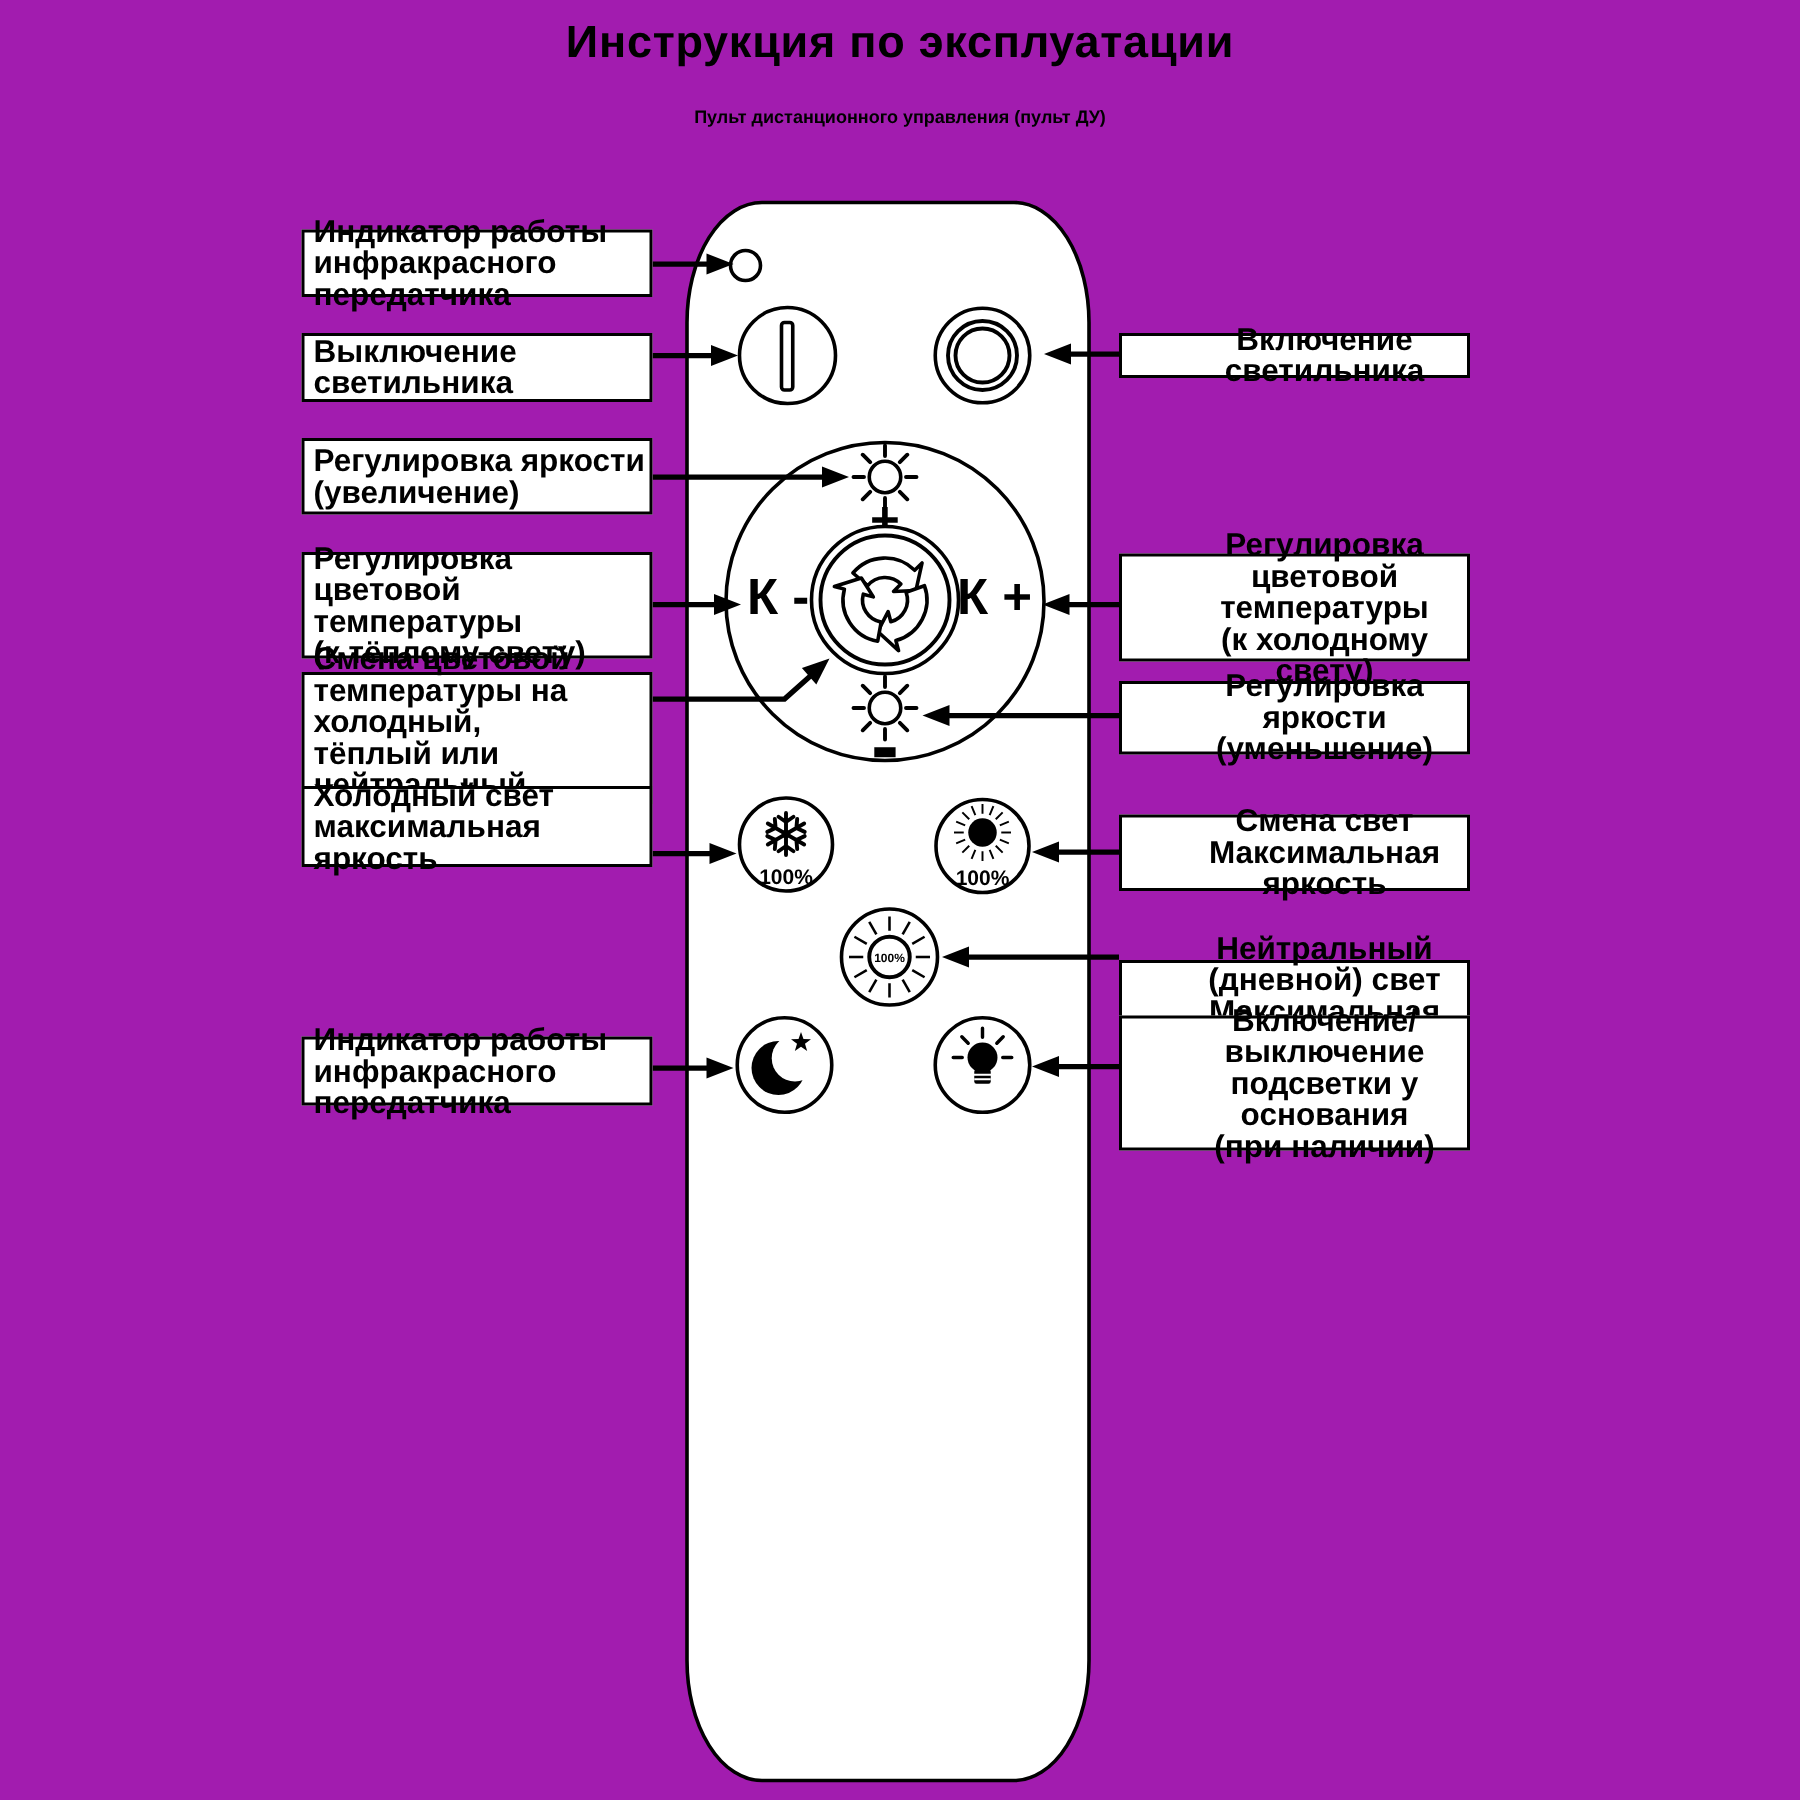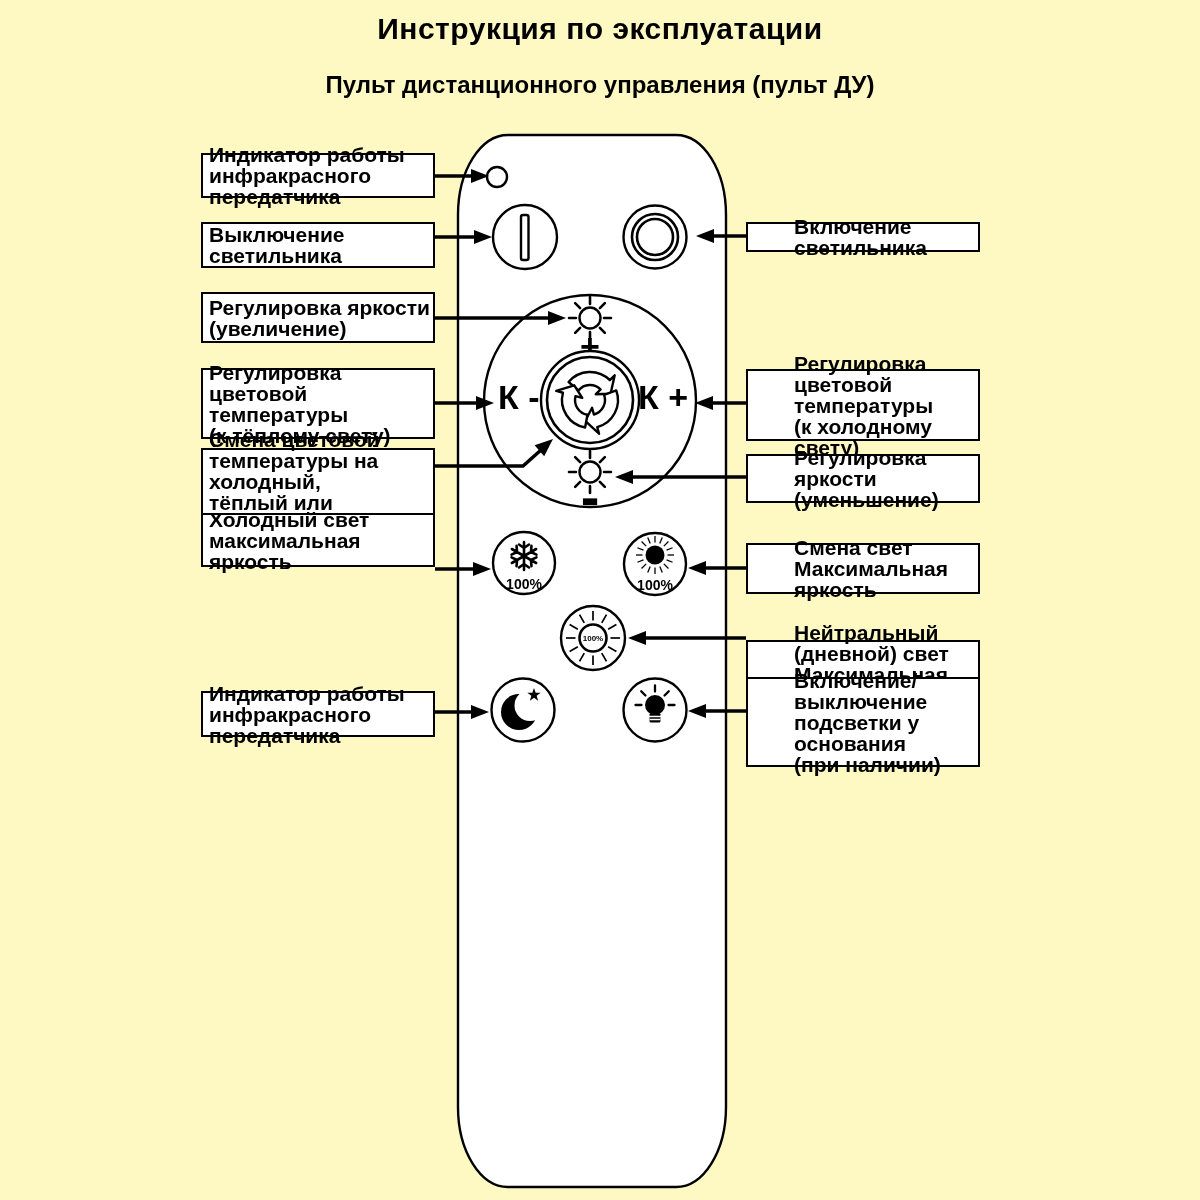--- a/index.html
+++ b/index.html
@@ -1,29 +1,29 @@
 <!DOCTYPE html>
 <html><head>
 <meta charset="utf-8">
 <style>
   html,body{margin:0;padding:0;background:#ffffff;}
-  #stage{position:relative;width:1200px;height:1200px;background:#fef9c3;overflow:hidden;
+  #stage{position:relative;width:1200px;height:1200px;background:#a21caf;overflow:hidden;
          font-family:"Liberation Sans","DejaVu Sans",sans-serif;color:#000;}
   .page-title{position:absolute;left:0;top:12px;width:100%;text-align:center;
               font-size:30px;font-weight:bold;letter-spacing:0.5px;}
   .page-subtitle{position:absolute;left:0;top:71px;width:100%;text-align:center;
-              font-size:24px;font-weight:bold;}
+              font-size:12px;font-weight:bold;}
   svg{position:absolute;left:0;top:0;}
   .label-box{position:absolute;width:234px;border:2.5px solid #000;background:#fff;
              box-sizing:border-box;display:flex;align-items:center;
              font-size:21px;line-height:21px;font-weight:bold;}
   .label-box.left{padding-left:6px;padding-right:2px;}
   .label-box.right{left:746px;justify-content:flex-end;padding-right:6px;padding-left:2px;}
   .label-box span{white-space:pre-line;}
-  .label-box.right span{text-align:left;padding-left:44px;}
+  .label-box.right span{text-align:center;padding-left:44px;}
   .lb-left{left:201px;}
   
   .oln{stroke:#000;stroke-width:2.4;fill:#fff;}
   .oln-n{stroke:#000;stroke-width:2.6;fill:none;}
   .conn{stroke:#000;stroke-width:3.5;fill:none;}
   .head{fill:#000;stroke:none;}
   .t{font-family:"Liberation Sans","DejaVu Sans",sans-serif;font-weight:bold;fill:#000;}
   .ktxt{font-size:34px;}
   .pct{font-size:14px;text-anchor:middle;}
   .pct-s{font-size:8px;text-anchor:middle;}
@@ -234,21 +234,21 @@
       <span>Регулировка цветовой
 температуры
 (к тёплому свету)</span>
     </div>
   <div class="label-box left lb-left" style="top:448px;height:88px">
       <span>Смена цветовой
 температуры на холодный,
 тёплый или нейтральный
 (дневной) свет</span>
     </div>
-  <div class="label-box left lb-left" style="top:513px;height:54px">
+  <div class="label-box left lb-left" style="top:524px;height:54px">
       <span>Холодный свет
 максимальная яркость</span>
     </div>
   <div class="label-box left lb-left" style="top:691px;height:46px">
       <span>Индикатор работы
 инфракрасного передатчика</span>
     </div>
 
   <div class="label-box right" style="top:222px;height:30px">
       <span>Включение светильника</span>

